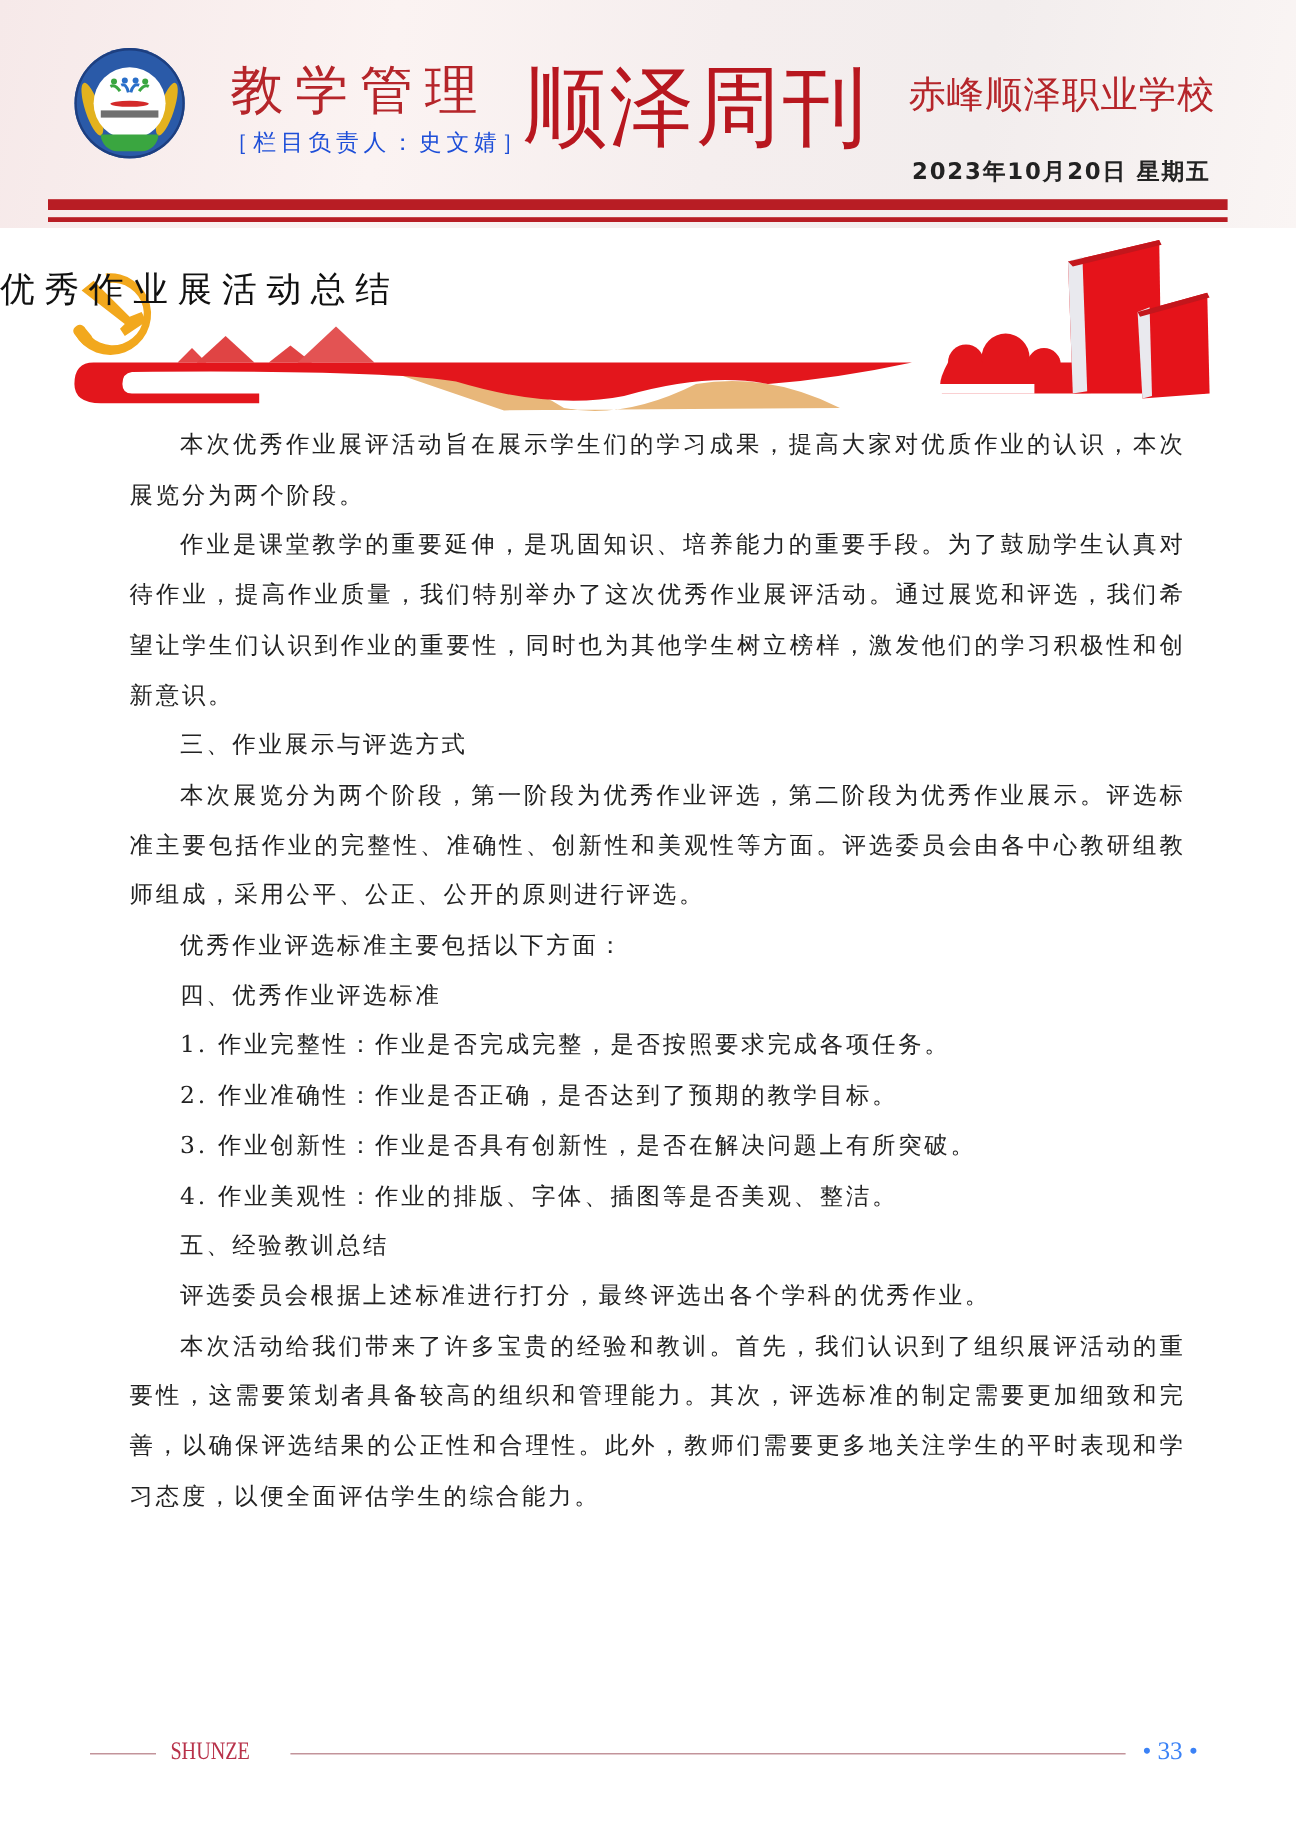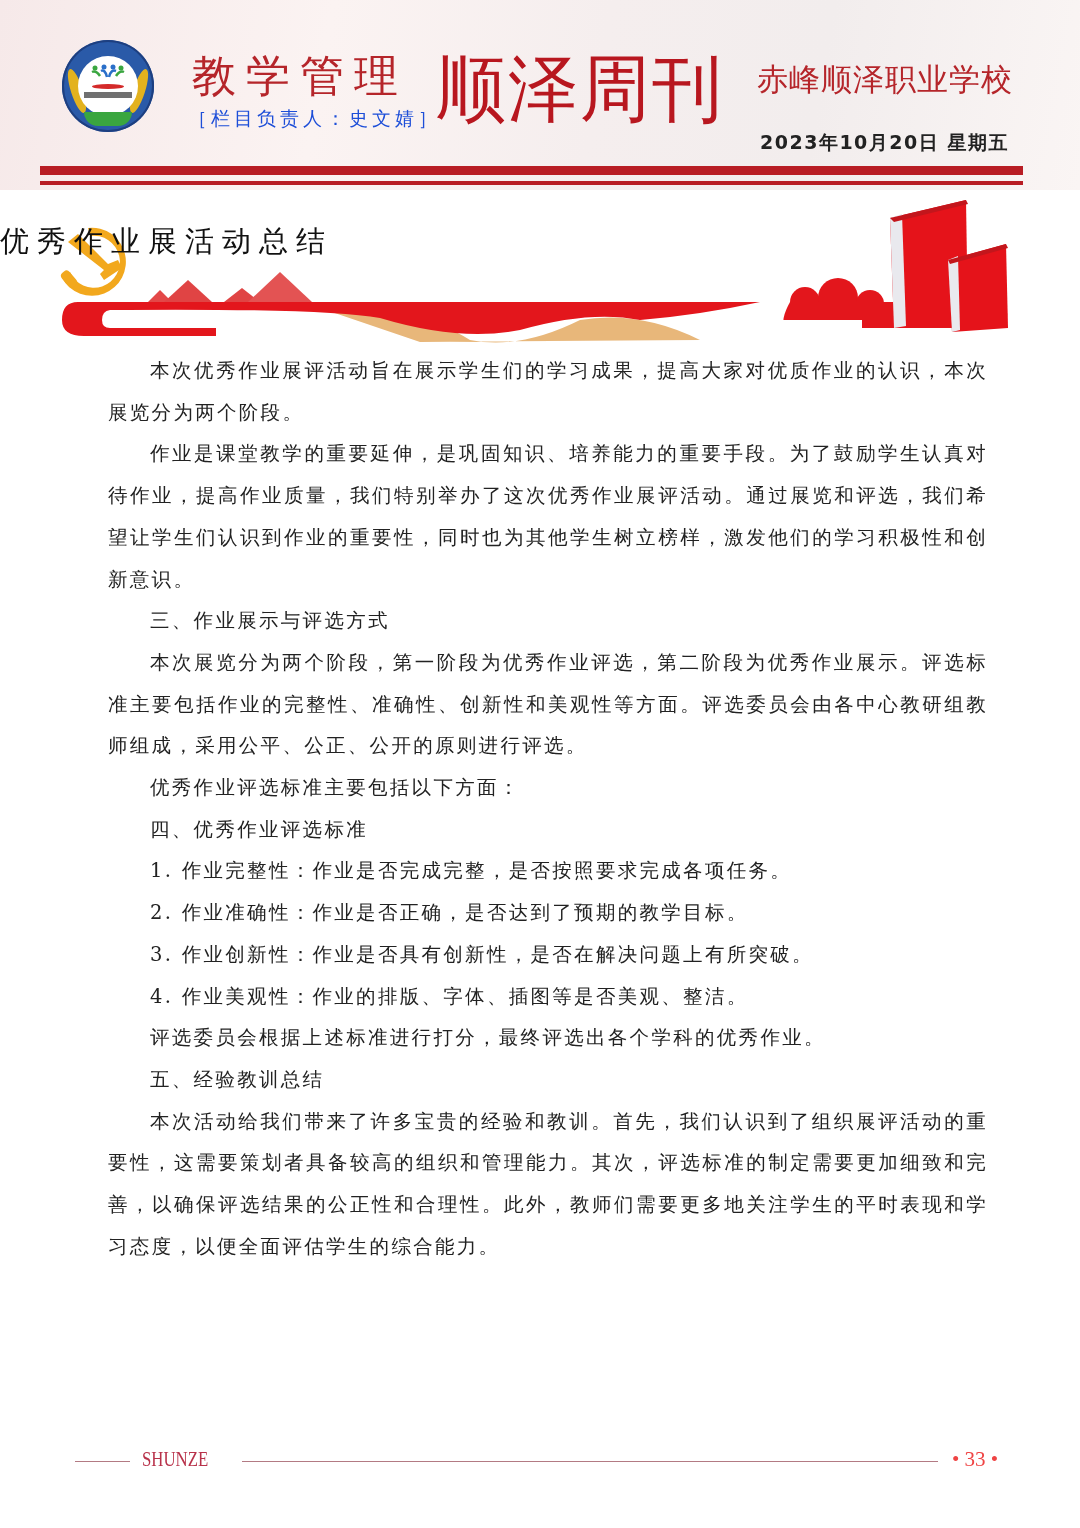--- a/index.html
+++ b/index.html
@@ -82,21 +82,21 @@
   .heading { padding-left: 42px; }
 
   .footer-line-l { position: absolute; left: 75px; top: 1461px; width: 55px; height: 1px; background: #b37a83; }
   .footer-brand {
     position: absolute; left: 142px; top: 1447px;
     font-family: "Liberation Serif", serif; font-size: 21px; color: #b8324a; transform: scaleX(0.8); transform-origin: left;
   }
   .footer-line-r { position: absolute; left: 242px; top: 1461px; width: 696px; height: 1px; background: #b37a83; }
   .page-num {
     position: absolute; left: 952px; top: 1447px;
-    font-family: "Liberation Serif", serif; font-size: 21px; color: #ef4444;
+    font-family: "Liberation Serif", serif; font-size: 21px; color: #3b82f6;
   }
 </style>
 </head>
 <body>
 
 <div class="header-bg"></div>
 
 <div class="logo">
   <div class="wheat-l"></div>
   <div class="wheat-r"></div>
@@ -168,21 +168,21 @@
   <p class="indent">本次优秀作业展评活动旨在展示学生们的学习成果，提高大家对优质作业的认识，本次展览分为两个阶段。</p>
   <p class="indent">作业是课堂教学的重要延伸，是巩固知识、培养能力的重要手段。为了鼓励学生认真对待作业，提高作业质量，我们特别举办了这次优秀作业展评活动。通过展览和评选，我们希望让学生们认识到作业的重要性，同时也为其他学生树立榜样，激发他们的学习积极性和创新意识。</p>
   <p class="heading">三、作业展示与评选方式</p>
   <p class="indent">本次展览分为两个阶段，第一阶段为优秀作业评选，第二阶段为优秀作业展示。评选标准主要包括作业的完整性、准确性、创新性和美观性等方面。评选委员会由各中心教研组教师组成，采用公平、公正、公开的原则进行评选。</p>
   <p class="heading">优秀作业评选标准主要包括以下方面：</p>
   <p class="heading">四、优秀作业评选标准</p>
   <p class="heading">1. 作业完整性：作业是否完成完整，是否按照要求完成各项任务。</p>
   <p class="heading">2. 作业准确性：作业是否正确，是否达到了预期的教学目标。</p>
   <p class="heading">3. 作业创新性：作业是否具有创新性，是否在解决问题上有所突破。</p>
   <p class="heading">4. 作业美观性：作业的排版、字体、插图等是否美观、整洁。</p>
+  <p class="heading">五、经验教训总结</p>
   <p class="heading">评选委员会根据上述标准进行打分，最终评选出各个学科的优秀作业。</p>
-  <p class="heading">五、经验教训总结</p>
   <p class="indent">本次活动给我们带来了许多宝贵的经验和教训。首先，我们认识到了组织展评活动的重要性，这需要策划者具备较高的组织和管理能力。其次，评选标准的制定需要更加细致和完善，以确保评选结果的公正性和合理性。此外，教师们需要更多地关注学生的平时表现和学习态度，以便全面评估学生的综合能力。</p>
 </div>
 
 <div class="footer-line-l"></div>
 <div class="footer-brand">SHUNZE</div>
 <div class="footer-line-r"></div>
 <div class="page-num">• 33 •</div>
 
 </body></html>

